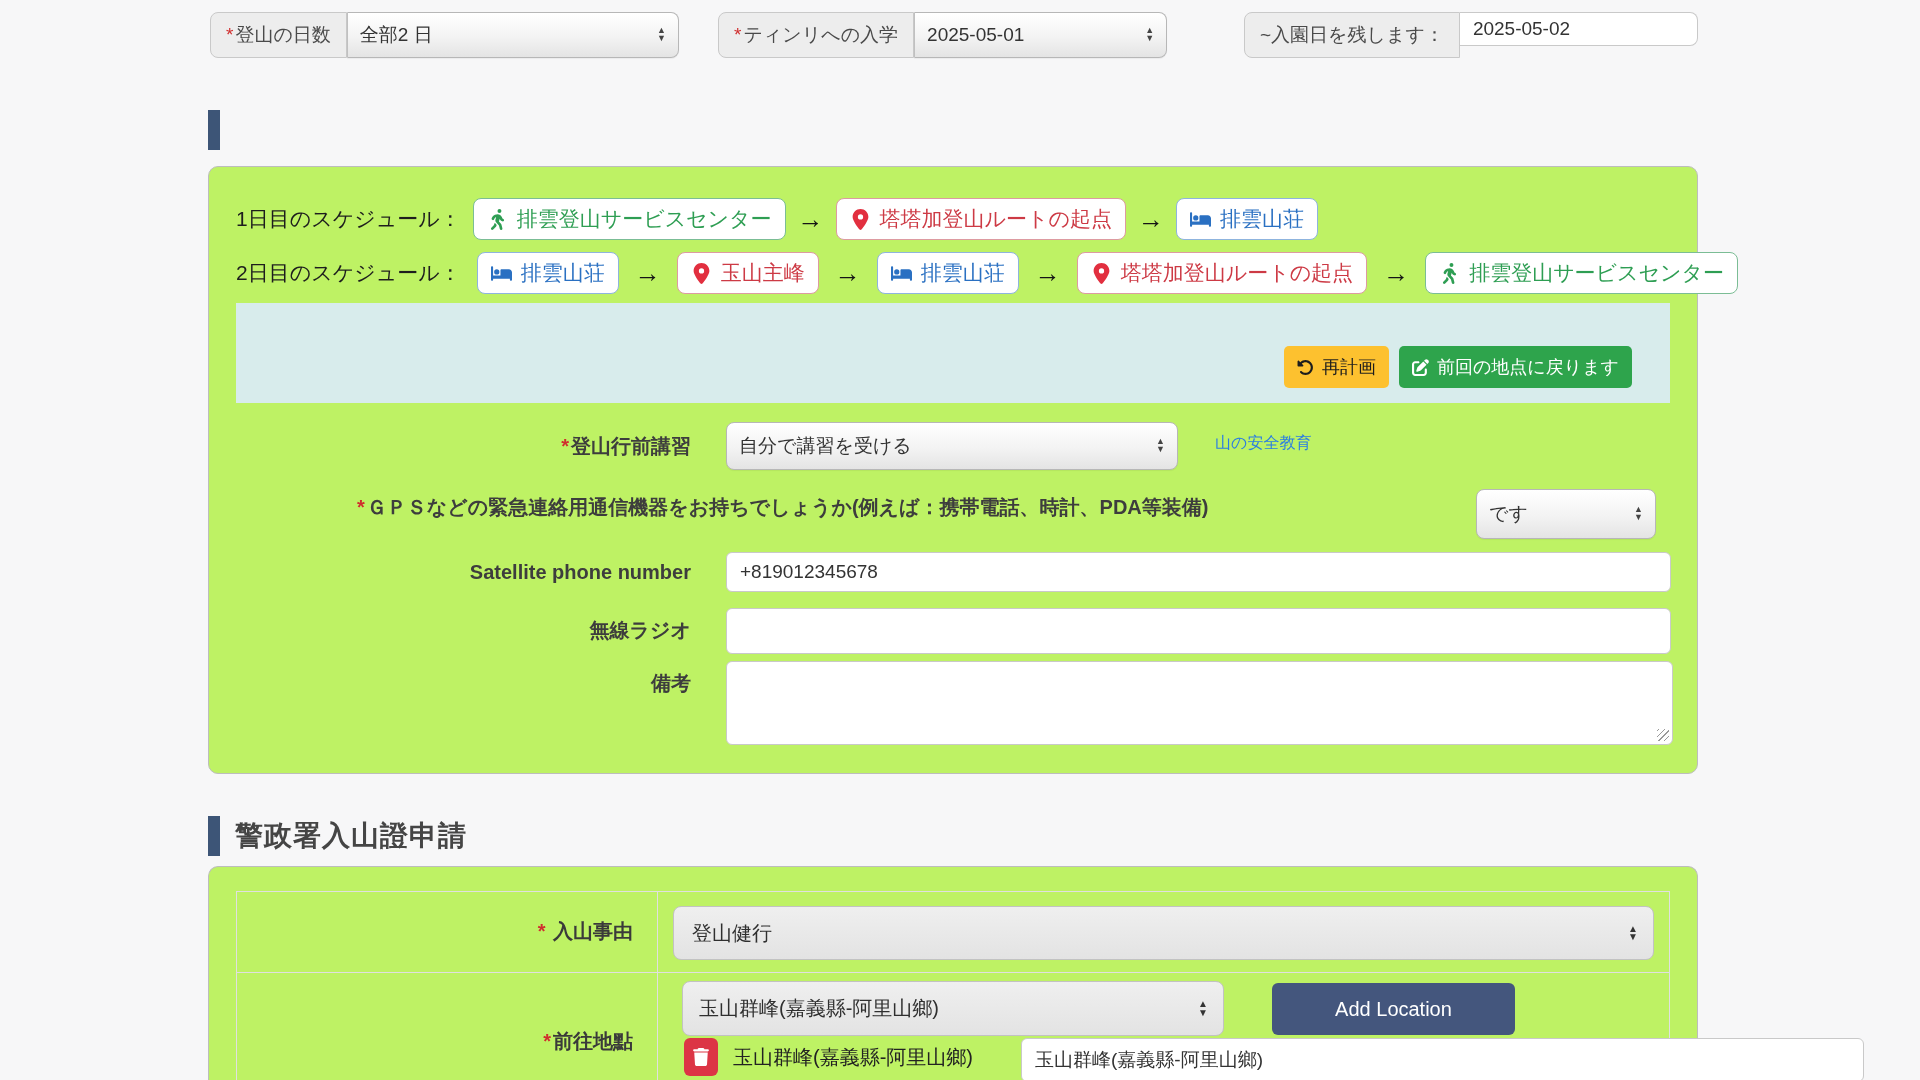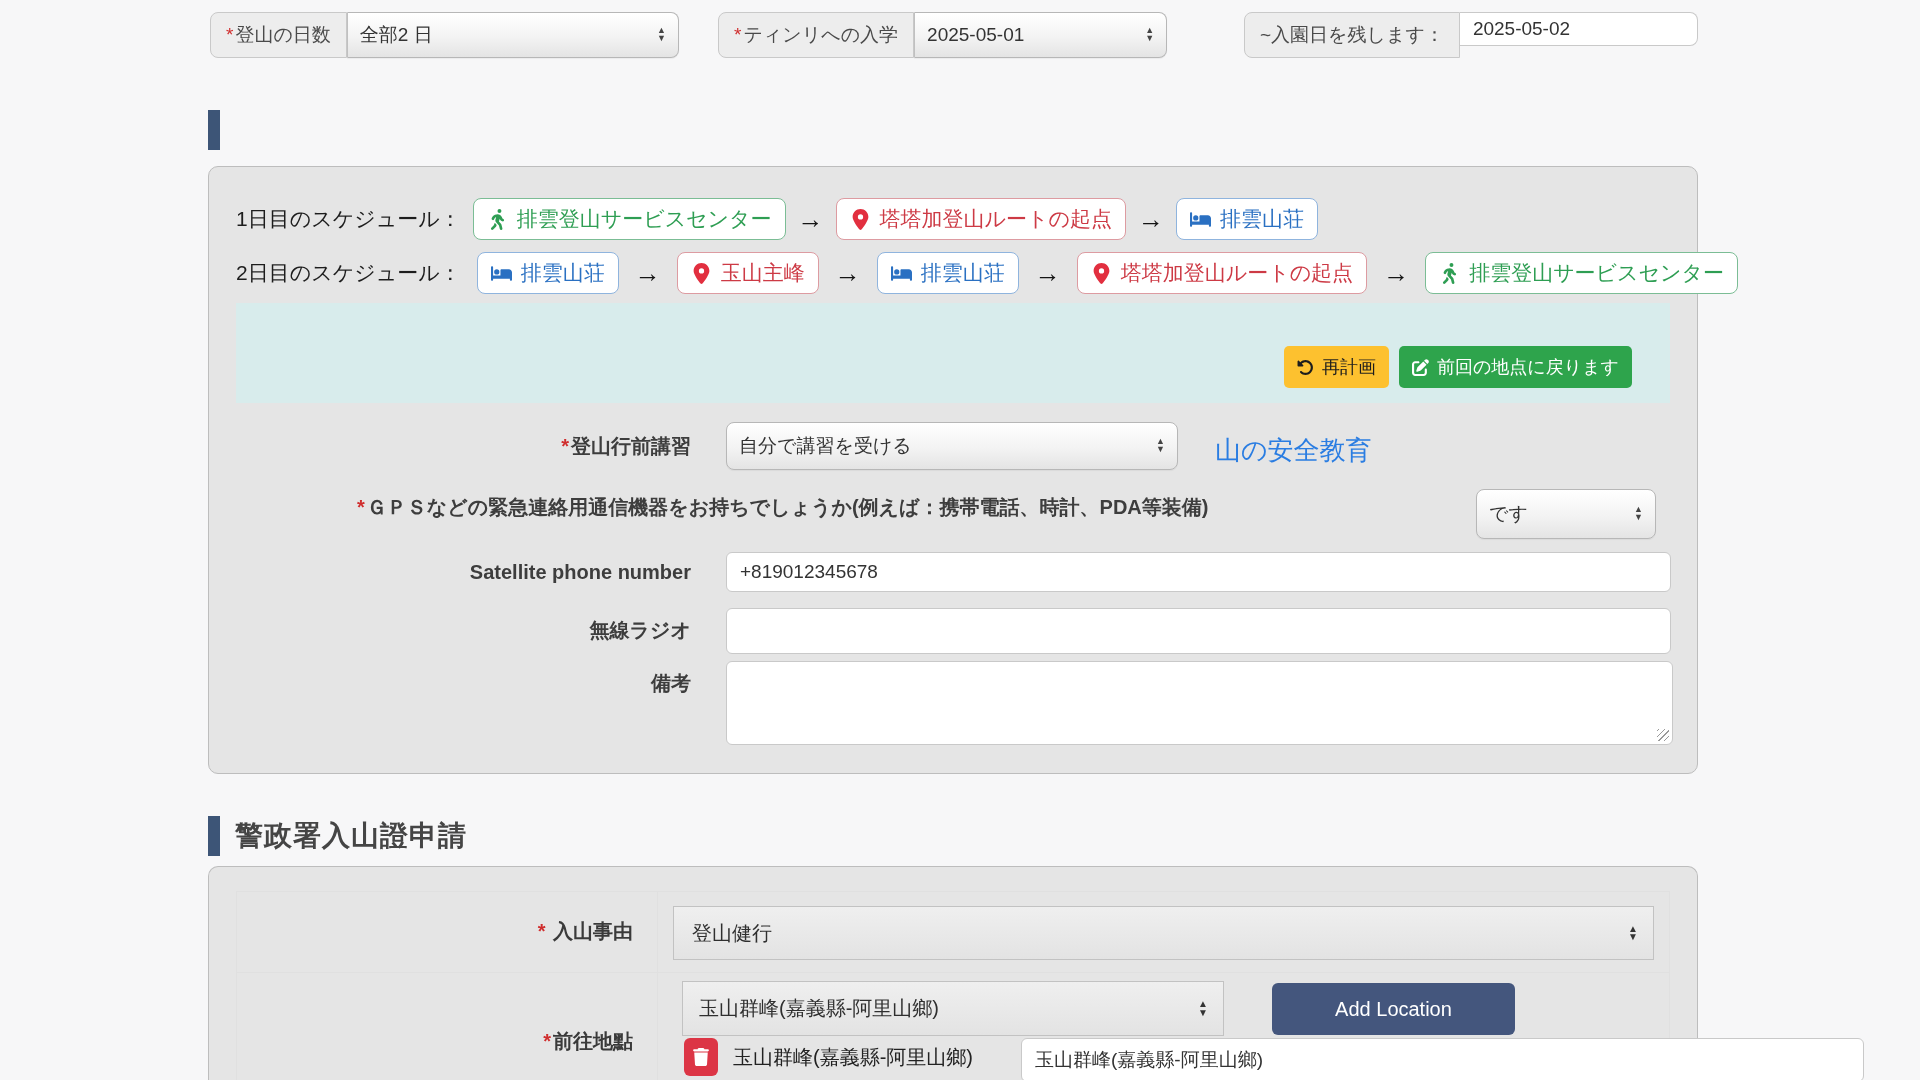--- a/index.html
+++ b/index.html
@@ -22,21 +22,21 @@
     background:#fff;box-sizing:border-box;font-family:inherit;}
   .igroup .tinput{border-radius:0 8px 8px 0;border-left:none;height:34px;}
 
   
   .hdr{position:absolute;display:flex;align-items:center;gap:15px;}
   .hdr .bar{width:12px;height:40px;background:#3d5577;}
   .hdr .txt{font-size:28px;font-weight:bold;color:#454545;letter-spacing:1px;}
   .hdr .txt .lnkpart{color:#2a7de2;cursor:pointer;}
 
   
-  .panel{position:absolute;background:#e5e5e5;border:1px solid #bdbdbd;border-radius:10px;}
+  .panel{position:absolute;background:#bef264;border:1px solid #bdbdbd;border-radius:10px;}
 
   
   .day-row{position:absolute;display:flex;align-items:center;gap:12px;height:44px;}
   .day-label{font-size:21px;color:#1d1d1d;font-weight:500;white-space:nowrap;}
   .stop{display:inline-flex;align-items:center;gap:9px;padding:0 13px;height:42px;background:#fff;
     border:1px solid;border-radius:8px;font-size:21px;white-space:nowrap;cursor:pointer;box-sizing:border-box;}
   .stop svg{width:21px;height:21px;flex:none;}
   .stop.green{color:#2e9e53;border-color:#7bbd95;}
   .stop.red{color:#cd3a45;border-color:#dd9ba1;}
   .stop.red svg{color:#e22f3f;}
@@ -47,34 +47,34 @@
   .infobox .btns{position:absolute;right:38px;bottom:15px;display:flex;align-items:center;gap:10px;}
   .btn{display:inline-flex;align-items:center;justify-content:center;gap:8px;border:none;border-radius:5px;
     font-size:18px;cursor:pointer;font-family:inherit;white-space:nowrap;}
   .btn svg{width:17px;height:17px;flex:none;}
   .btn-yellow{background:#fdc12f;color:#1d1d1d;padding:9px 13px;}
   .btn-green{background:#2ea44c;color:#fff;padding:9px 13px;}
   .btn-teal{background:#2aa3b8;color:#fff;padding:12px 17px;font-size:20px;border-radius:6px;}
 
   
   .flabel{position:absolute;font-size:20px;font-weight:bold;color:#3d3d3d;text-align:right;white-space:nowrap;}
-  .lnk{position:absolute;font-size:26px;color:#2a7de2;cursor:pointer;white-space:nowrap;}
+  .lnk{position:absolute;font-size:16px;color:#2a7de2;cursor:pointer;white-space:nowrap;}
   .abs{position:absolute;}
   .tarea{position:absolute;border:1px solid #c9c9c9;border-radius:6px;background:#fff;}
   .grip{position:absolute;right:3px;bottom:3px;width:12px;height:12px;cursor:nwse-resize;
     background:repeating-linear-gradient(315deg,transparent 0 3px,#9a9a9a 3px 4px);}
 
   
   .ptable{position:absolute;left:27px;top:24px;width:1434px;height:192px;
     border:1px solid #e0e0e0;border-bottom:none;box-sizing:border-box;}
   .ptable .vline{position:absolute;left:420px;top:0;bottom:0;width:1px;background:#e0e0e0;}
   .ptable .hline{position:absolute;left:0;top:80px;width:100%;height:1px;background:#e0e0e0;}
   .plabel{position:absolute;left:0;width:396px;text-align:right;font-size:20px;font-weight:bold;
     color:#3a3a3a;white-space:nowrap;}
-  .sel-flat{background:linear-gradient(180deg,#efefef,#e3e3e3);border:1px solid #c2c2c2;border-radius:0;
+  .sel-flat{background:linear-gradient(180deg,#efefef,#e3e3e3);border:1px solid #c2c2c2;border-radius:8px;
     font-size:20px;color:#2f2f2f;box-shadow:none;}
   .sel-flat .arrows{font-size:10px;color:#333;}
   .btn-navy{background:#44567d;color:#fff;border-radius:6px;font-size:20px;padding:0;}
   .btn-trash{background:#dc3545;border-radius:6px;padding:0;}
   .btn-trash svg{width:16px;height:18px;color:#fff;}
   .item-name{position:absolute;font-size:20px;color:#222;white-space:nowrap;}
 </style>
 </head>
 <body>
 

